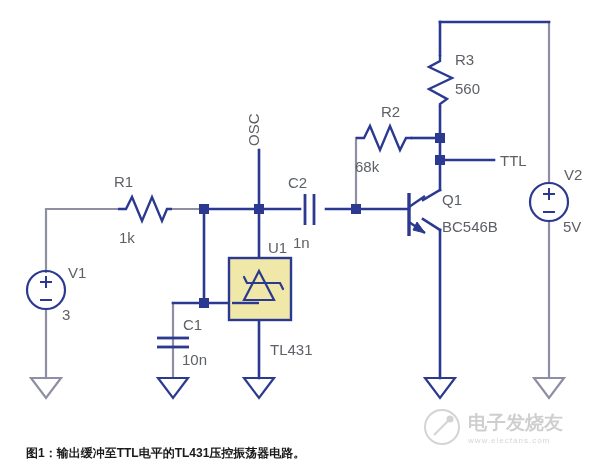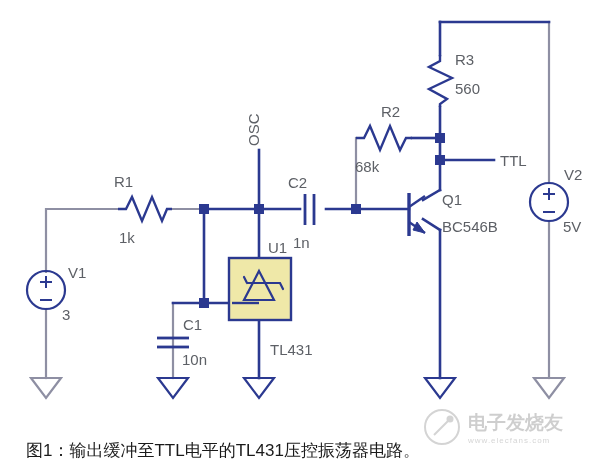--- a/index.html
+++ b/index.html
@@ -43,22 +43,22 @@
     font-size: 15px;
   }
   .caption {
     position: absolute;
     left: 0;
     bottom: 6px;
     width: 600px;
     text-align: left;
     padding-left: 26px;
     box-sizing: border-box;
-    font-size: 17px;
-    font-weight: normal;
+    font-size: 12px;
+    font-weight: bold;
     color: #1a1a1a;
     letter-spacing: 0px;
     white-space: nowrap;
   }
   .watermark {
     position: absolute;
     left: 420px;
     top: 405px;
     width: 170px;
     height: 52px;

